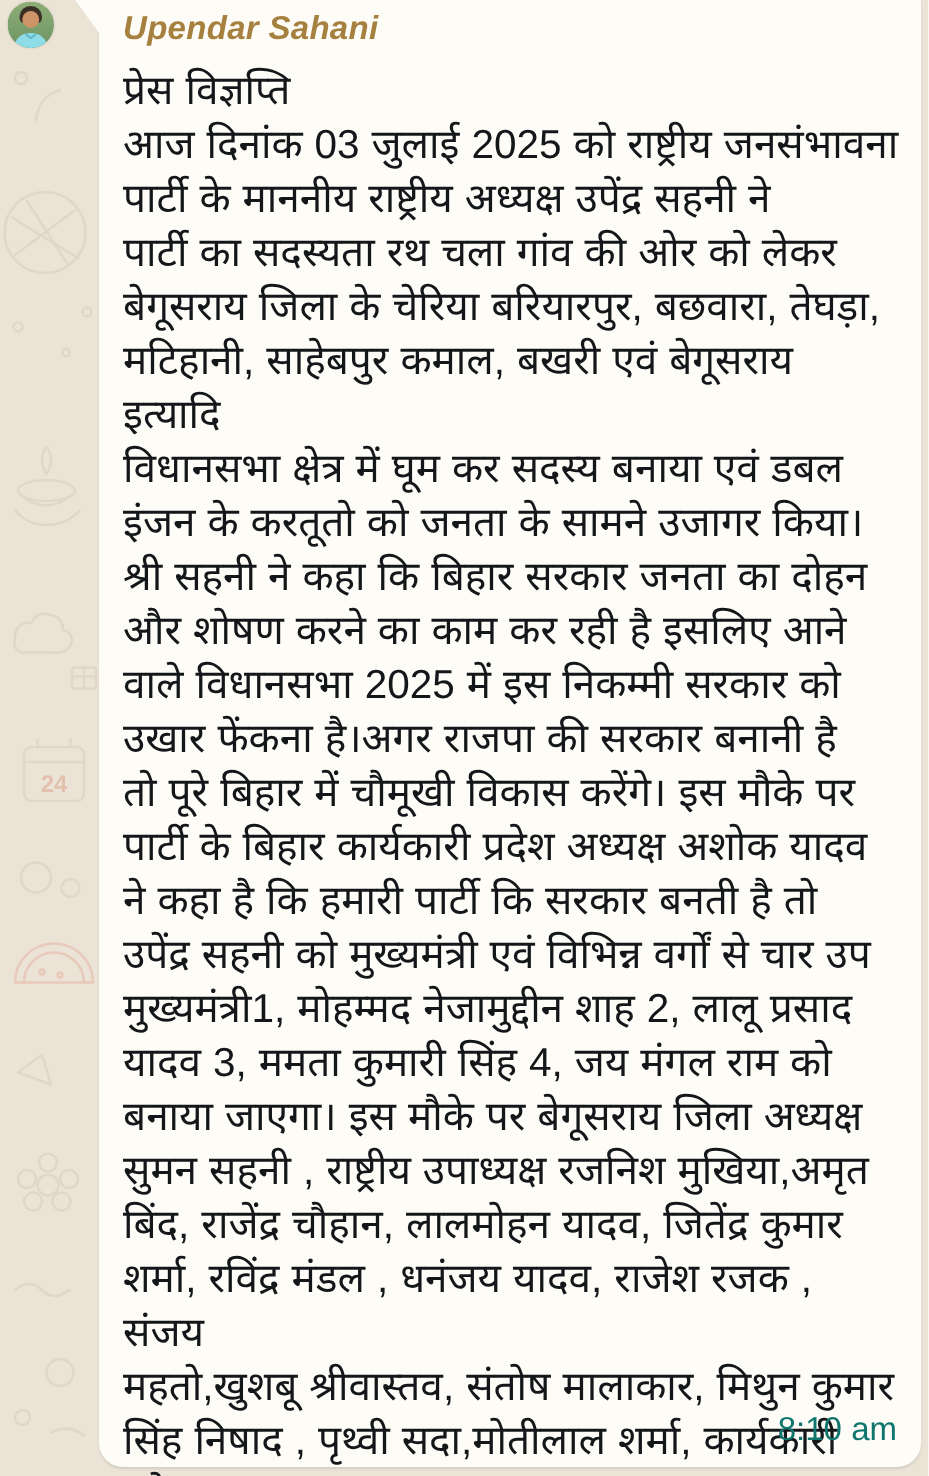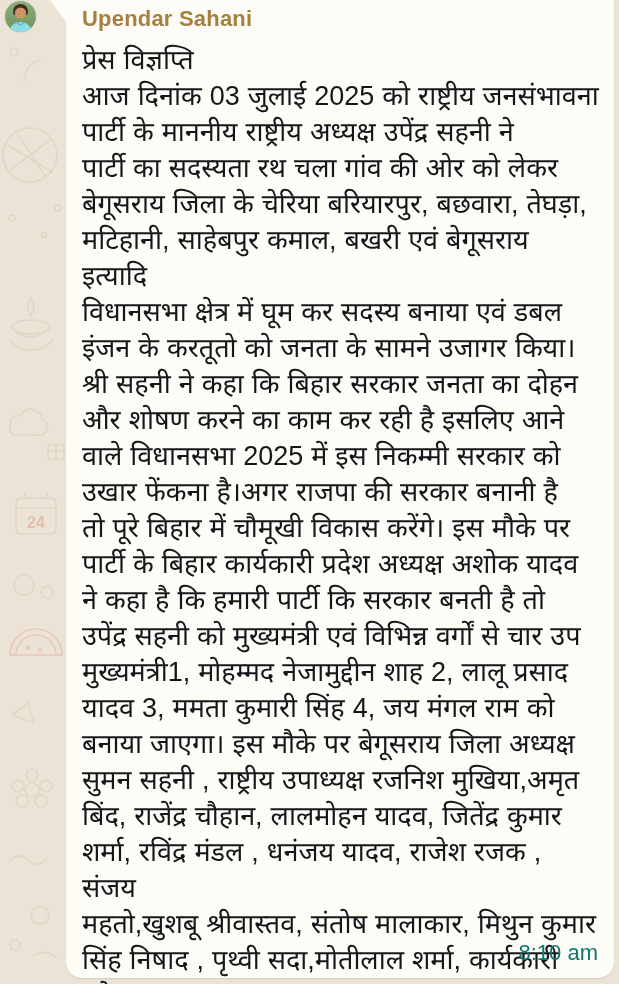--- a/index.html
+++ b/index.html
@@ -59,20 +59,21 @@
     clip-path: polygon(0 0, 100% 0, 100% 100%, 30% 18%);
     border-top-left-radius: 6px;
   }
   .sender {
     color: #a5803e;
     font-size: 22px;
     font-weight: 600;
     line-height: 26px;
     letter-spacing: 0.2px;
     cursor: pointer;
+    font-style: italic;
   }
   .msg-body {
     margin-top: 10px;
     color: #14171a;
     font-size: 27px;
     line-height: 36px;
     white-space: pre-line;
     word-spacing: 0.5px;
   }
   .timestamp {

